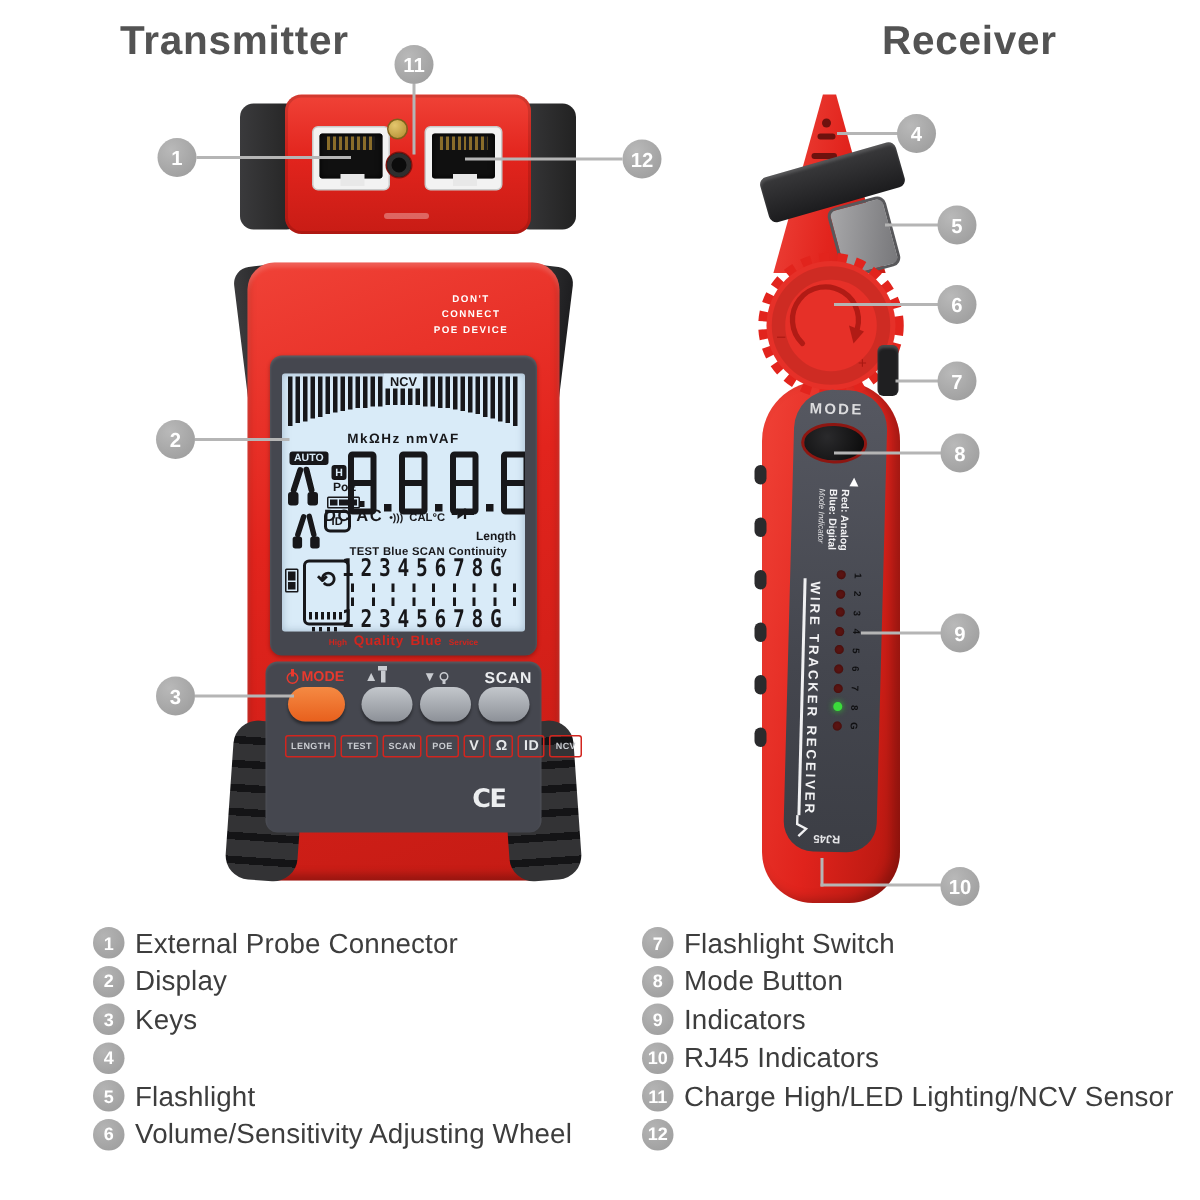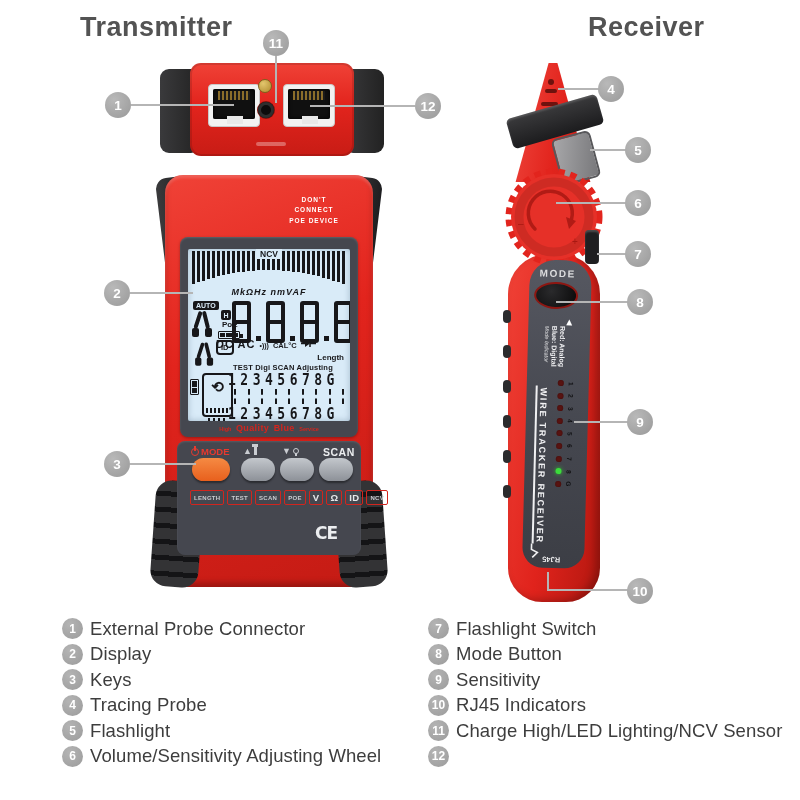--- a/index.html
+++ b/index.html
@@ -50,21 +50,21 @@
     box-shadow:inset 0 0 6px rgba(60,90,120,.35); color:#17171a; overflow:hidden;}
   .brandline { position:absolute; left:0; bottom:2px; width:100%; text-align:center; color:#d2251e; }
   .brandline .sm { font-size:5.5px; font-weight:bold; }
   .brandline .lg { font-size:9px; font-weight:bold; letter-spacing:.4px; }
 
   
   .bars { position:absolute; left:4px; top:2px; width:154px; height:34px; display:flex; align-items:flex-start; gap:2px; }
   .bars .bar { width:3px; background:#17171a; }
   .lcd-ncv { position:absolute; top:0; left:50%; transform:translateX(-50%); background:#d9ebf8; padding:0 4px;
     font-size:8.5px; font-weight:bold; }
-  .lcd-units { position:absolute; top:38px; left:0; width:100%; text-align:center; font-size:9px; font-weight:bold; letter-spacing:1px;font-style:italic;}
+  .lcd-units { position:absolute; top:38px; left:0; width:100%; text-align:center; font-size:9px; font-weight:bold; letter-spacing:1px;}
   .badge { position:absolute; background:#17171a; color:#d9ebf8; font-weight:bold; border-radius:2px; display:flex; align-items:center; justify-content:center;}
   .lcd-poe { position:absolute; font-size:8px; font-weight:bold; }
   .batt { position:absolute; width:22px; height:8px; border:1.5px solid #17171a; border-radius:1px; display:flex; gap:1px; padding:1px;}
   .batt i { flex:1; background:#17171a; }
   .batt::after { content:""; position:absolute; right:-4px; top:2px; width:3px; height:4px; background:#17171a;}
   .probe-ic { position:absolute; width:26px; height:26px; }
   .probe-ic i { position:absolute; width:3.5px; height:18px; background:#17171a; border-radius:2px;}
   .probe-ic i:nth-child(1){ left:6px; transform:rotate(18deg); }
   .probe-ic i:nth-child(2){ left:14px; transform:rotate(-14deg); }
   .probe-ic em { position:absolute; width:7px; height:9px; background:#17171a; border-radius:2px; bottom:0; }
@@ -277,21 +277,21 @@
         <div class="dcac-row">
           <span class="dcac">DC AC</span>
           <span class="spk">•)))</span>
           <span class="cal">CAL°C</span>
           <svg width="15" height="9">
             <path d="M0 4.5h4 M9 1v7 M9 4.5h6" stroke="#17171a" stroke-width="1.5" fill="none"></path>
             <path d="M4 1l5 3.5-5 3.5z" fill="#17171a"></path>
           </svg>
         </div>
         <div class="lcd-length">Length</div>
-        <div class="lcd-modes">TEST Digi SCAN Adjusting</div>
+        <div class="lcd-modes">TEST Blue SCAN Continuity</div>
 
         <div class="wmrow" style="top:121px;">12345678G</div>
         <div class="dashband">
             <i></i>
             <i></i>
             <i></i>
             <i></i>
             <i></i>
             <i></i>
             <i></i>
@@ -474,21 +474,20 @@
     <div class="legend-row">
         <span class="lnum">2</span>
         <span class="ltext">Display</span>
       </div>
     <div class="legend-row">
         <span class="lnum">3</span>
         <span class="ltext">Keys</span>
       </div>
     <div class="legend-row">
         <span class="lnum">4</span>
-        <span class="ltext">Tracing Probe</span>
       </div>
     <div class="legend-row">
         <span class="lnum">5</span>
         <span class="ltext">Flashlight</span>
       </div>
     <div class="legend-row">
         <span class="lnum">6</span>
         <span class="ltext">Volume/Sensitivity Adjusting Wheel</span>
       </div>
   </div>
@@ -496,21 +495,21 @@
     <div class="legend-row">
         <span class="lnum">7</span>
         <span class="ltext">Flashlight Switch</span>
       </div>
     <div class="legend-row">
         <span class="lnum">8</span>
         <span class="ltext">Mode Button</span>
       </div>
     <div class="legend-row">
         <span class="lnum">9</span>
-        <span class="ltext">Sensitivity</span>
+        <span class="ltext">Indicators</span>
       </div>
     <div class="legend-row">
         <span class="lnum">10</span>
         <span class="ltext">RJ45 Indicators</span>
       </div>
     <div class="legend-row">
         <span class="lnum">11</span>
         <span class="ltext">Charge High/LED Lighting/NCV Sensor</span>
       </div>
     <div class="legend-row">

